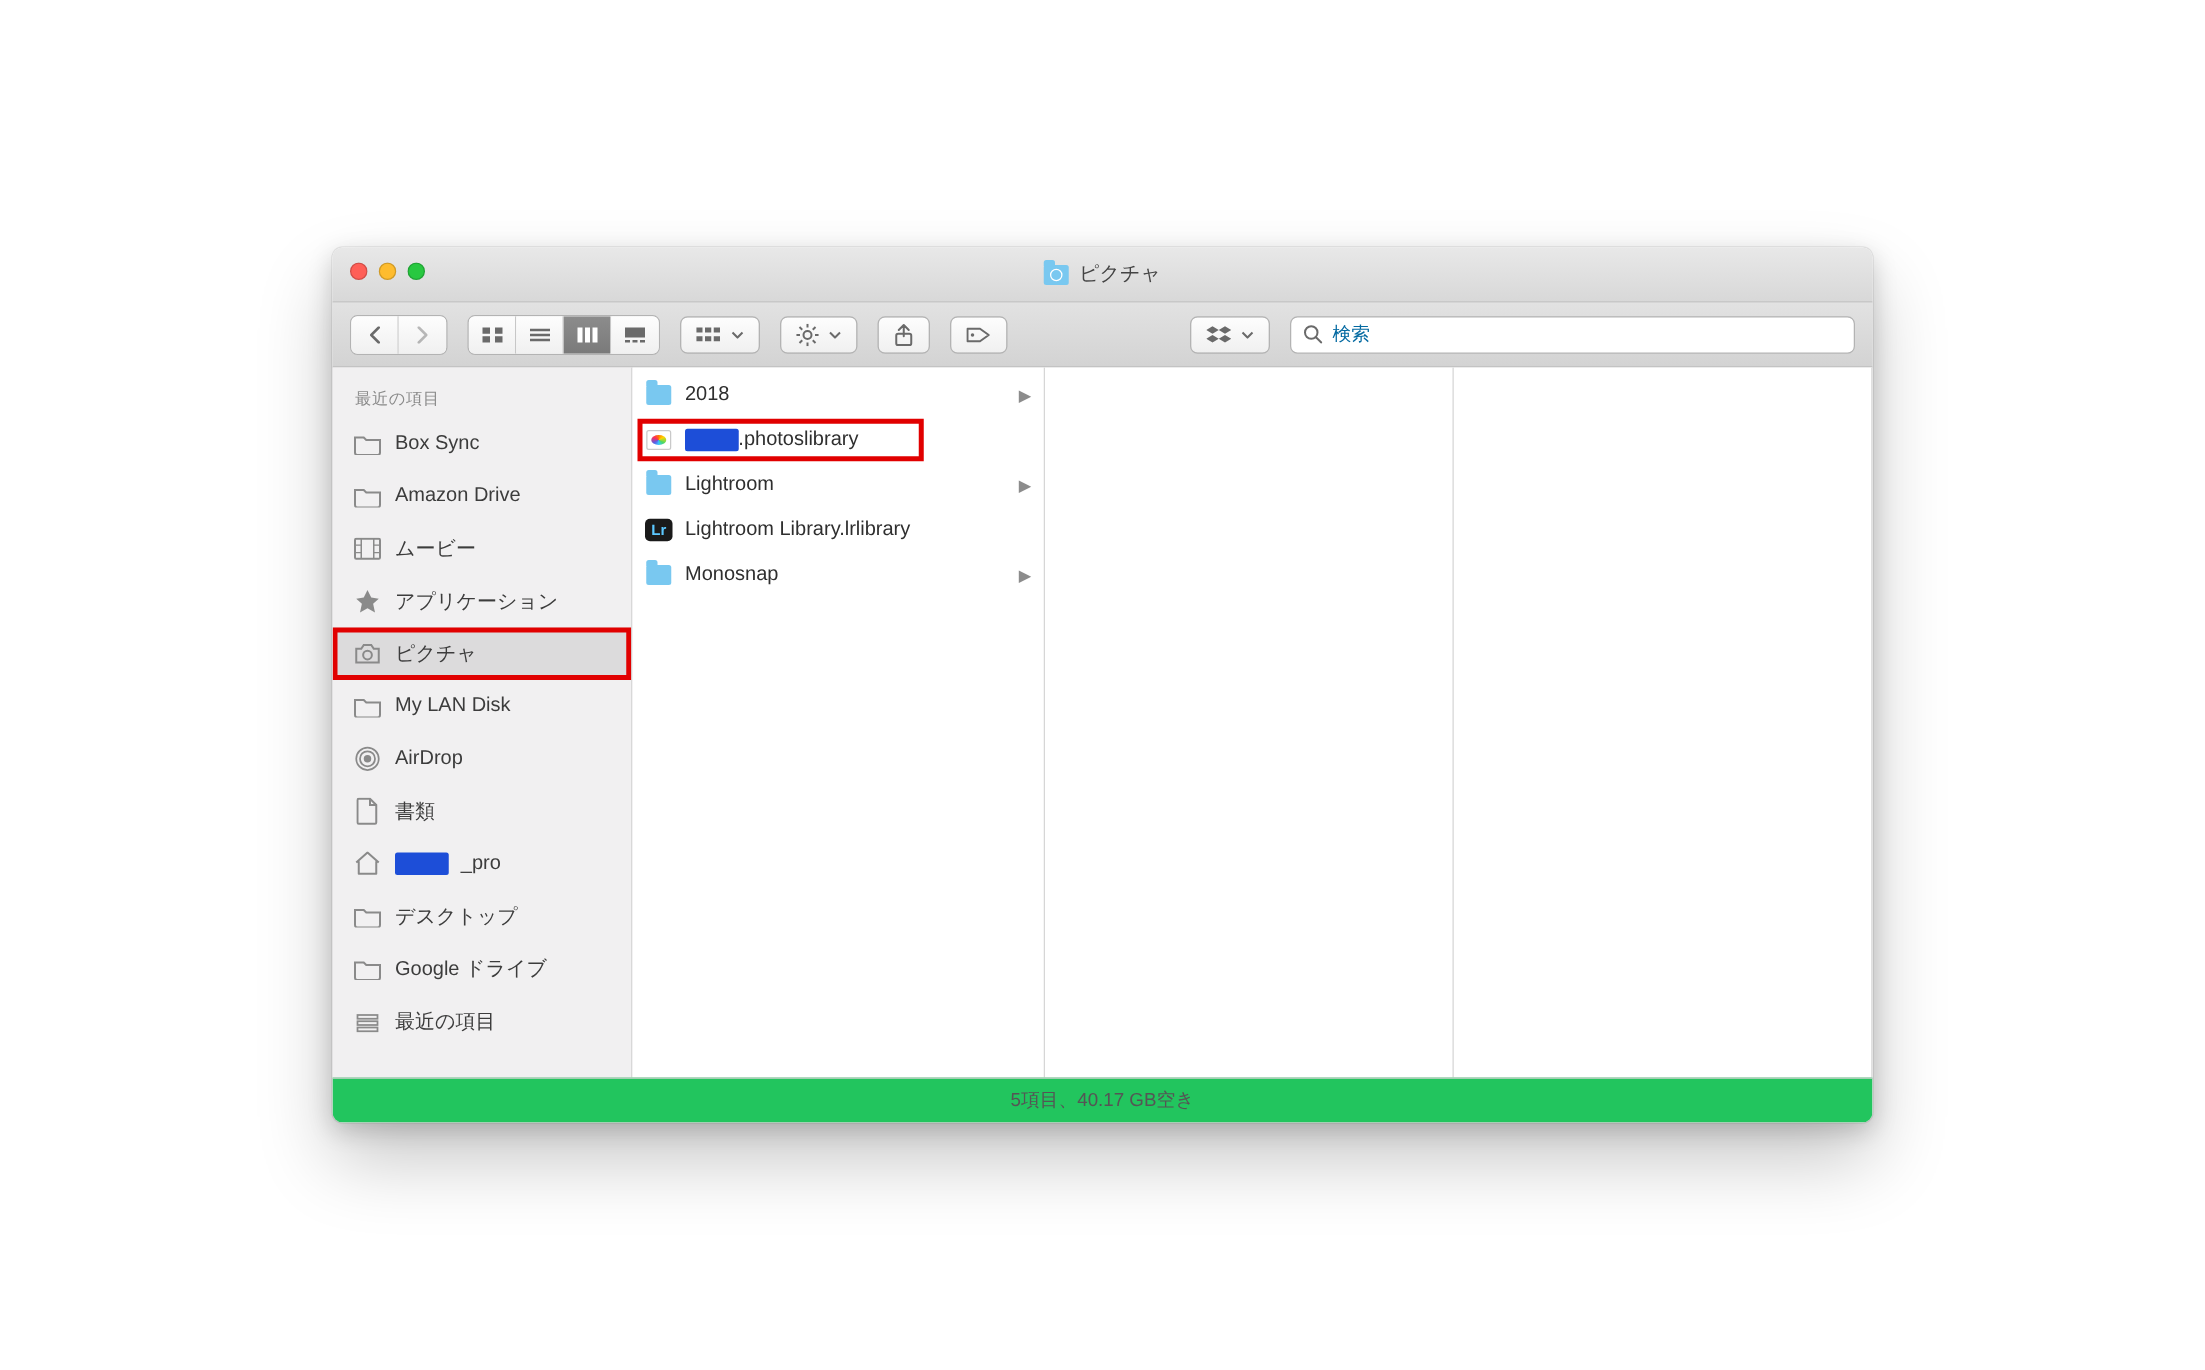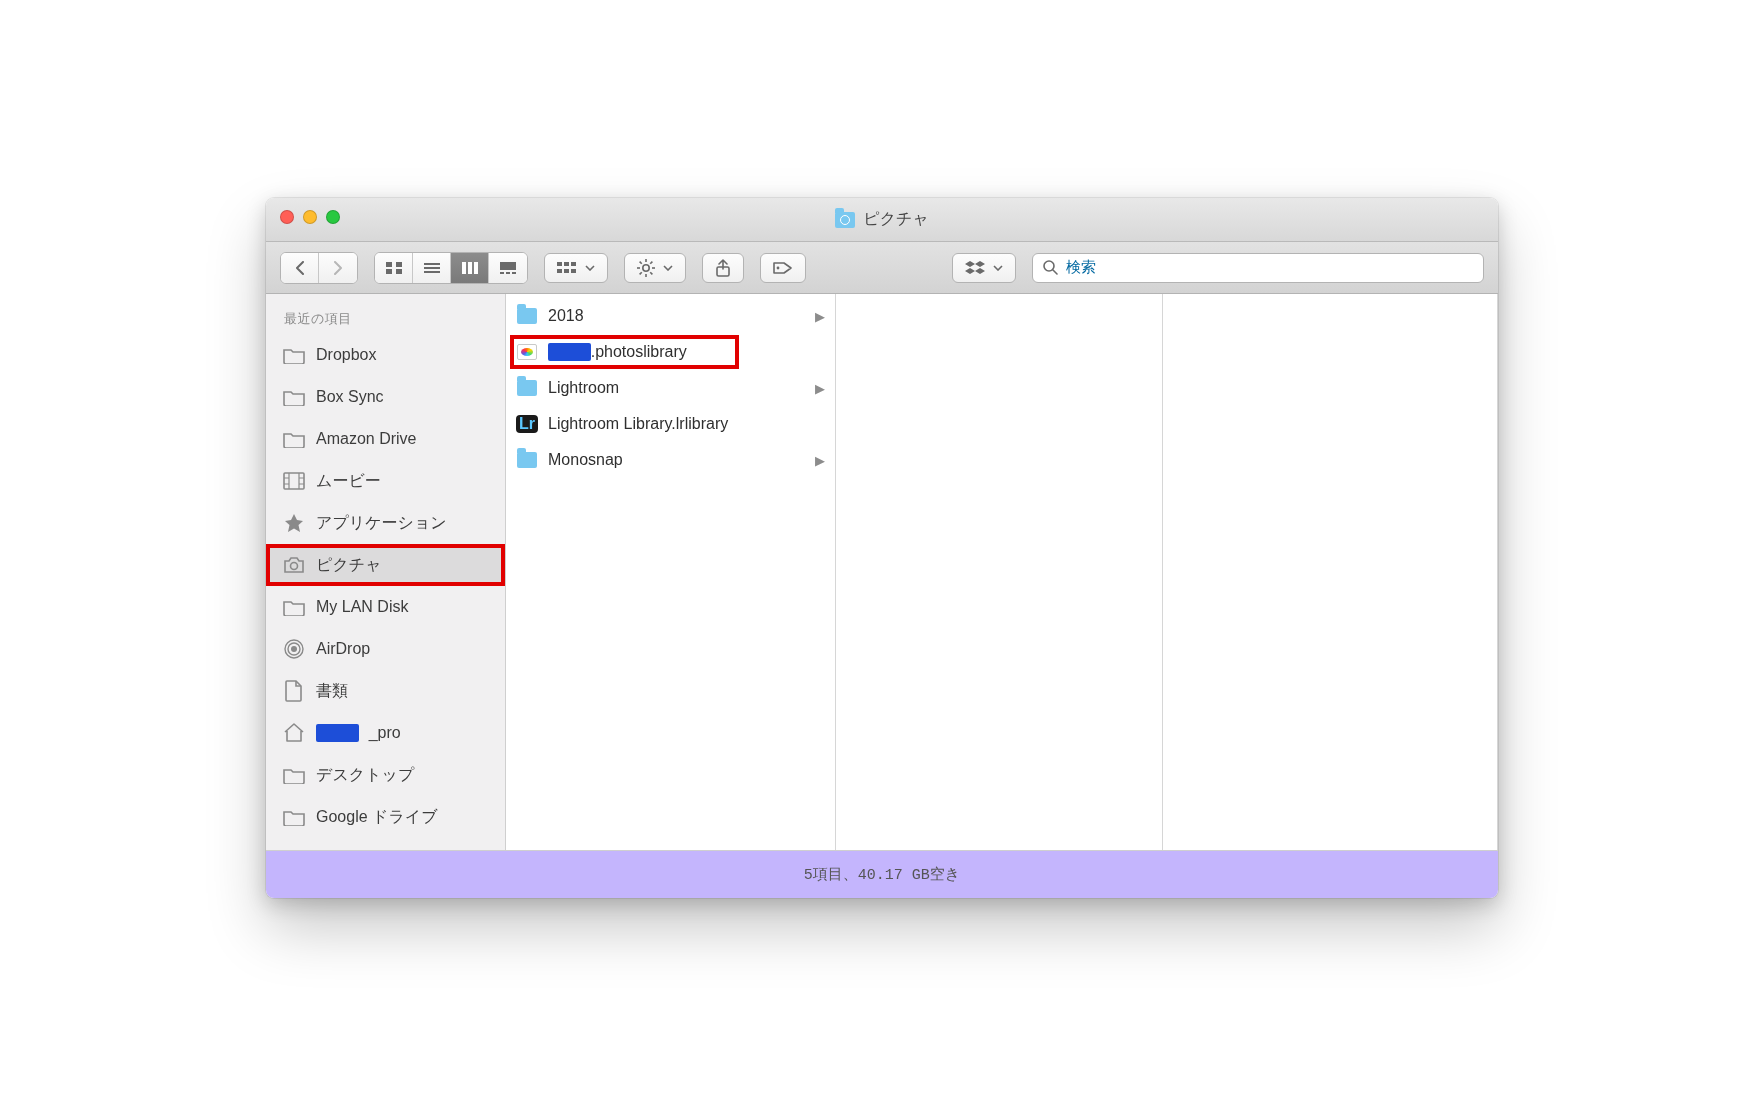--- a/index.html
+++ b/index.html
@@ -192,32 +192,31 @@
     background:#fff; border:1px solid #c9c9c9; border-radius:2px;
     position:relative; overflow:hidden;
   }
   .photoslib-ico::after{
     content:""; position:absolute; inset:3px; border-radius:50%;
     background: conic-gradient(#ff7a00,#ffd400,#4cd964,#34c8ff,#5e5ce6,#ff2d55,#ff7a00);
   }
   .lrlib-ico {
     width:40px; height:18px; border-radius:4px; background:#1a1a1a;
     display:flex; align-items:center; justify-content:center;
-    color:#5cc8ff; font-size:16px; font-weight:700;
+    color:#5cc8ff; font-size:12px; font-weight:700;
   }
 
   
   .statusbar {
-    height:48px;
+    height:36px;
     border-top:1px solid #cfcfcf;
-    background:#c4b5fd;
+    background:#22c55e;
     display:flex; align-items:center; justify-content:center;
     font-size:15px; color:#555;
     flex-shrink:0;
-    font-family:Liberation Mono, monospace;
   }
 </style>
 </head>
 <body>
 
 <div class="window">
 
   <div class="titlebar">
     <div class="traffic">
       <div class="dot close"></div>
@@ -340,28 +339,20 @@
         </svg>
       <span>検索</span>
     </div>
   </div>
 
   <div class="body">
 
     <div class="sidebar">
       <div class="side-header">最近の項目</div>
       <div id="sidebar-list">
-          <div class="side-item">
-            <span class="side-ico">
-              <svg width="22" height="18" viewBox="0 0 22 18">
-                <path d="M1 4 h7 l2 2 h11 v10 a2 2 0 0 1-2 2 h-16 a2 2 0 0 1-2-2 z" fill="none" stroke="#8a8a8a" stroke-width="1.6"></path>
-              </svg>
-            </span>
-            <span>Dropbox</span>
-          </div>
           <div class="side-item">
             <span class="side-ico">
               <svg width="22" height="18" viewBox="0 0 22 18">
                 <path d="M1 4 h7 l2 2 h11 v10 a2 2 0 0 1-2 2 h-16 a2 2 0 0 1-2-2 z" fill="none" stroke="#8a8a8a" stroke-width="1.6"></path>
               </svg>
             </span>
             <span>Box Sync</span>
           </div>
           <div class="side-item">
             <span class="side-ico">

